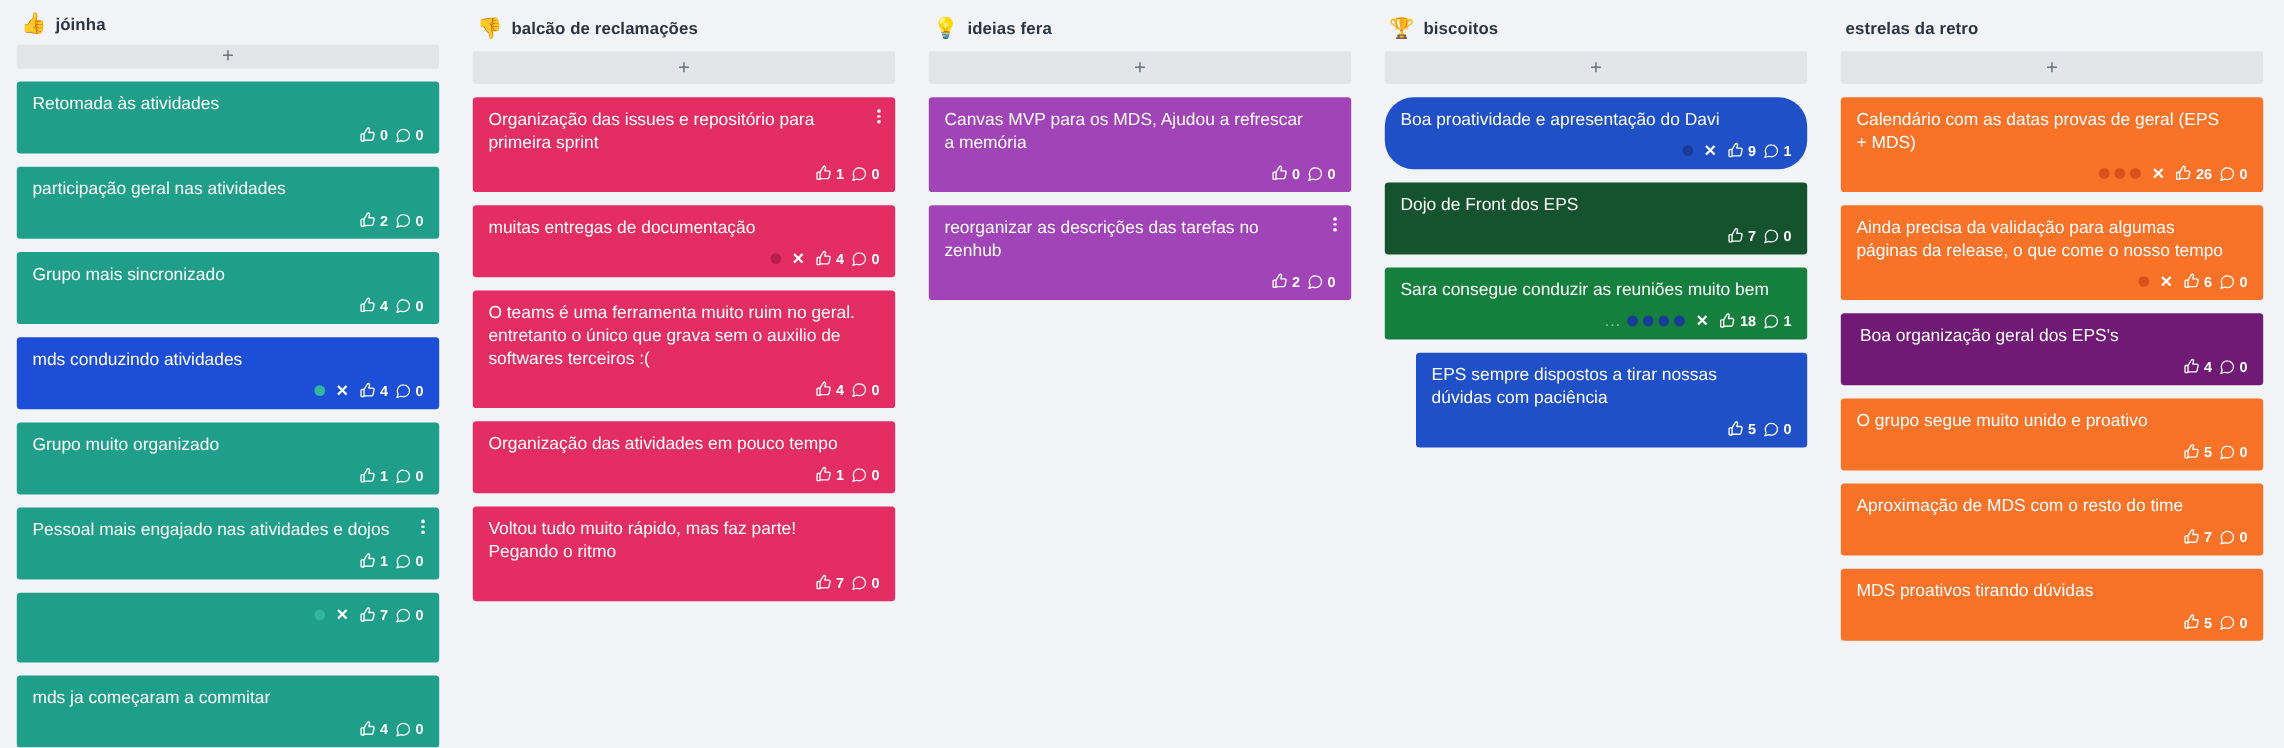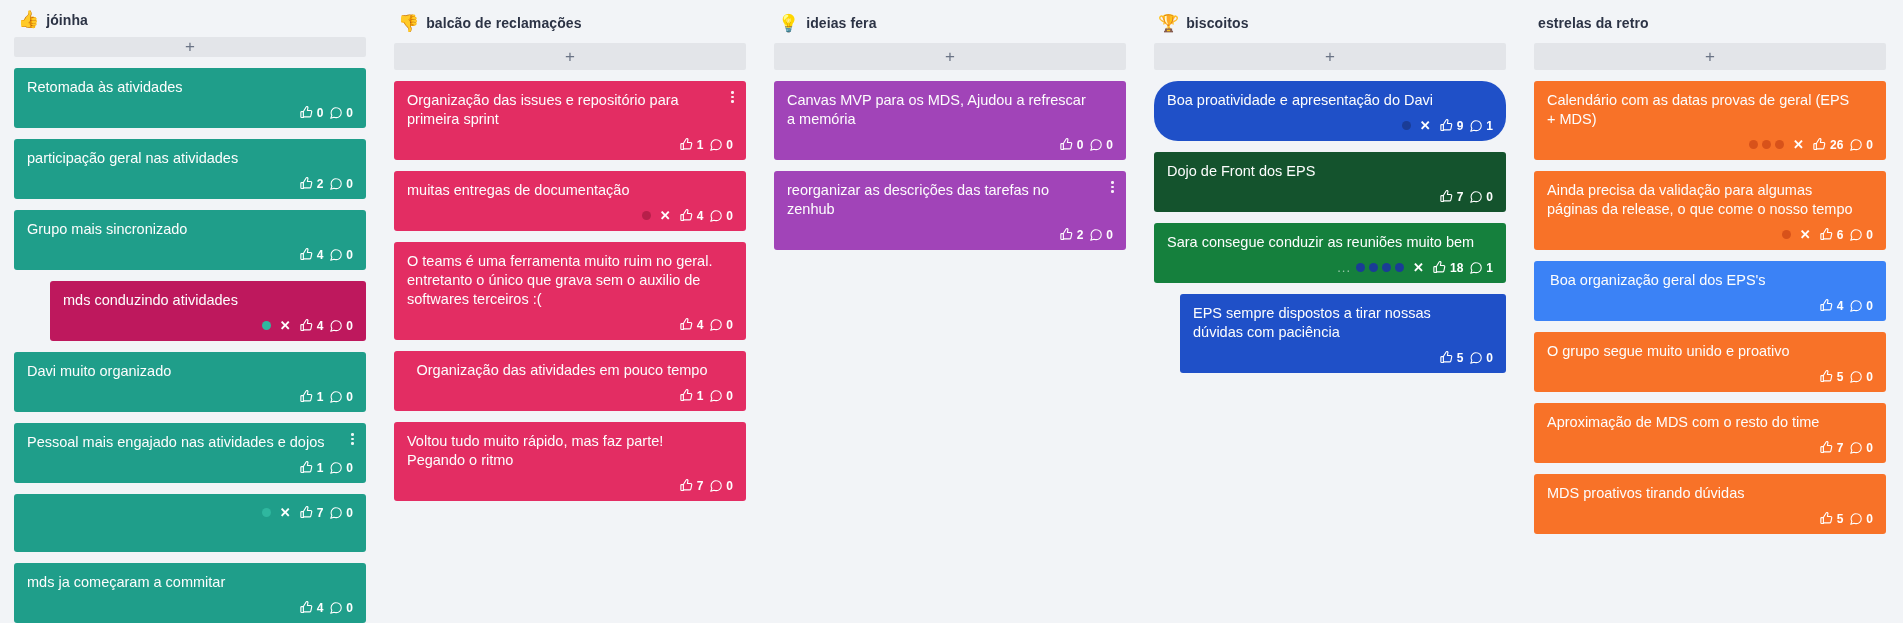--- a/index.html
+++ b/index.html
@@ -206,21 +206,21 @@
             <span class="stat">
               <span>
                 <svg width="14" height="14" viewBox="0 0 24 24" fill="none" stroke="#ffffff" stroke-width="1.8" stroke-linecap="round" stroke-linejoin="round">
                   <path d="M21 11.5a8.4 8.4 0 0 1-9 8.4 9.3 9.3 0 0 1-3.6-.7L3 21l1.9-4.9A8.2 8.2 0 0 1 3.6 11.5a8.4 8.4 0 0 1 9-8.4 8.4 8.4 0 0 1 8.4 8.4z"></path>
                 </svg>
               </span>
               <span class="num">0</span>
             </span>
           </div>
         </div>
-        <div class="card" style="background: #be185d; margin-left: 36px;">
+        <div class="card" style="background: #1d4ed8;">
           <div class="card-text">mds conduzindo atividades</div>
           <div class="card-footer">
             <span class="dotgroup">
               <i class="dot" style="background: rgb(47, 183, 159);"></i>
             </span>
             <span class="xmark">✕</span>
             <span class="stat">
               <span>
                 <svg width="15" height="15" viewBox="0 0 24 24" fill="none" stroke="#ffffff" stroke-width="1.8" stroke-linecap="round" stroke-linejoin="round">
                   <path d="M7 10.5v9.5H4.2A1.2 1.2 0 0 1 3 18.8v-7.1A1.2 1.2 0 0 1 4.2 10.5H7z"></path>
@@ -233,21 +233,21 @@
               <span>
                 <svg width="14" height="14" viewBox="0 0 24 24" fill="none" stroke="#ffffff" stroke-width="1.8" stroke-linecap="round" stroke-linejoin="round">
                   <path d="M21 11.5a8.4 8.4 0 0 1-9 8.4 9.3 9.3 0 0 1-3.6-.7L3 21l1.9-4.9A8.2 8.2 0 0 1 3.6 11.5a8.4 8.4 0 0 1 9-8.4 8.4 8.4 0 0 1 8.4 8.4z"></path>
                 </svg>
               </span>
               <span class="num">0</span>
             </span>
           </div>
         </div>
         <div class="card" style="background: rgb(31, 158, 138);">
-          <div class="card-text">Davi muito organizado</div>
+          <div class="card-text">Grupo muito organizado</div>
           <div class="card-footer">
             <span class="stat">
               <span>
                 <svg width="15" height="15" viewBox="0 0 24 24" fill="none" stroke="#ffffff" stroke-width="1.8" stroke-linecap="round" stroke-linejoin="round">
                   <path d="M7 10.5v9.5H4.2A1.2 1.2 0 0 1 3 18.8v-7.1A1.2 1.2 0 0 1 4.2 10.5H7z"></path>
                   <path d="M7 10.5l4.4-7.3a1.6 1.6 0 0 1 2.9 1.2l-.9 4.3h5.1a1.9 1.9 0 0 1 1.85 2.33l-1.35 6.2A2.3 2.3 0 0 1 16.8 19H7"></path>
                 </svg>
               </span>
               <span class="num">1</span>
             </span>
@@ -414,21 +414,21 @@
             <span class="stat">
               <span>
                 <svg width="14" height="14" viewBox="0 0 24 24" fill="none" stroke="#ffffff" stroke-width="1.8" stroke-linecap="round" stroke-linejoin="round">
                   <path d="M21 11.5a8.4 8.4 0 0 1-9 8.4 9.3 9.3 0 0 1-3.6-.7L3 21l1.9-4.9A8.2 8.2 0 0 1 3.6 11.5a8.4 8.4 0 0 1 9-8.4 8.4 8.4 0 0 1 8.4 8.4z"></path>
                 </svg>
               </span>
               <span class="num">0</span>
             </span>
           </div>
         </div>
-        <div class="card" style="background: rgb(227, 45, 99); text-align: center;">
+        <div class="card" style="background: rgb(227, 45, 99);">
           <div class="card-text">Organização das atividades em pouco tempo</div>
           <div class="card-footer">
             <span class="stat">
               <span>
                 <svg width="15" height="15" viewBox="0 0 24 24" fill="none" stroke="#ffffff" stroke-width="1.8" stroke-linecap="round" stroke-linejoin="round">
                   <path d="M7 10.5v9.5H4.2A1.2 1.2 0 0 1 3 18.8v-7.1A1.2 1.2 0 0 1 4.2 10.5H7z"></path>
                   <path d="M7 10.5l4.4-7.3a1.6 1.6 0 0 1 2.9 1.2l-.9 4.3h5.1a1.9 1.9 0 0 1 1.85 2.33l-1.35 6.2A2.3 2.3 0 0 1 16.8 19H7"></path>
                 </svg>
               </span>
               <span class="num">1</span>
@@ -693,21 +693,21 @@
             <span class="stat">
               <span>
                 <svg width="14" height="14" viewBox="0 0 24 24" fill="none" stroke="#ffffff" stroke-width="1.8" stroke-linecap="round" stroke-linejoin="round">
                   <path d="M21 11.5a8.4 8.4 0 0 1-9 8.4 9.3 9.3 0 0 1-3.6-.7L3 21l1.9-4.9A8.2 8.2 0 0 1 3.6 11.5a8.4 8.4 0 0 1 9-8.4 8.4 8.4 0 0 1 8.4 8.4z"></path>
                 </svg>
               </span>
               <span class="num">0</span>
             </span>
           </div>
         </div>
-        <div class="card" style="background: #3b82f6; padding-left: 16px;">
+        <div class="card" style="background: #701a75; padding-left: 16px;">
           <div class="card-text">Boa organização geral dos EPS's</div>
           <div class="card-footer">
             <span class="stat">
               <span>
                 <svg width="15" height="15" viewBox="0 0 24 24" fill="none" stroke="#ffffff" stroke-width="1.8" stroke-linecap="round" stroke-linejoin="round">
                   <path d="M7 10.5v9.5H4.2A1.2 1.2 0 0 1 3 18.8v-7.1A1.2 1.2 0 0 1 4.2 10.5H7z"></path>
                   <path d="M7 10.5l4.4-7.3a1.6 1.6 0 0 1 2.9 1.2l-.9 4.3h5.1a1.9 1.9 0 0 1 1.85 2.33l-1.35 6.2A2.3 2.3 0 0 1 16.8 19H7"></path>
                 </svg>
               </span>
               <span class="num">4</span>

